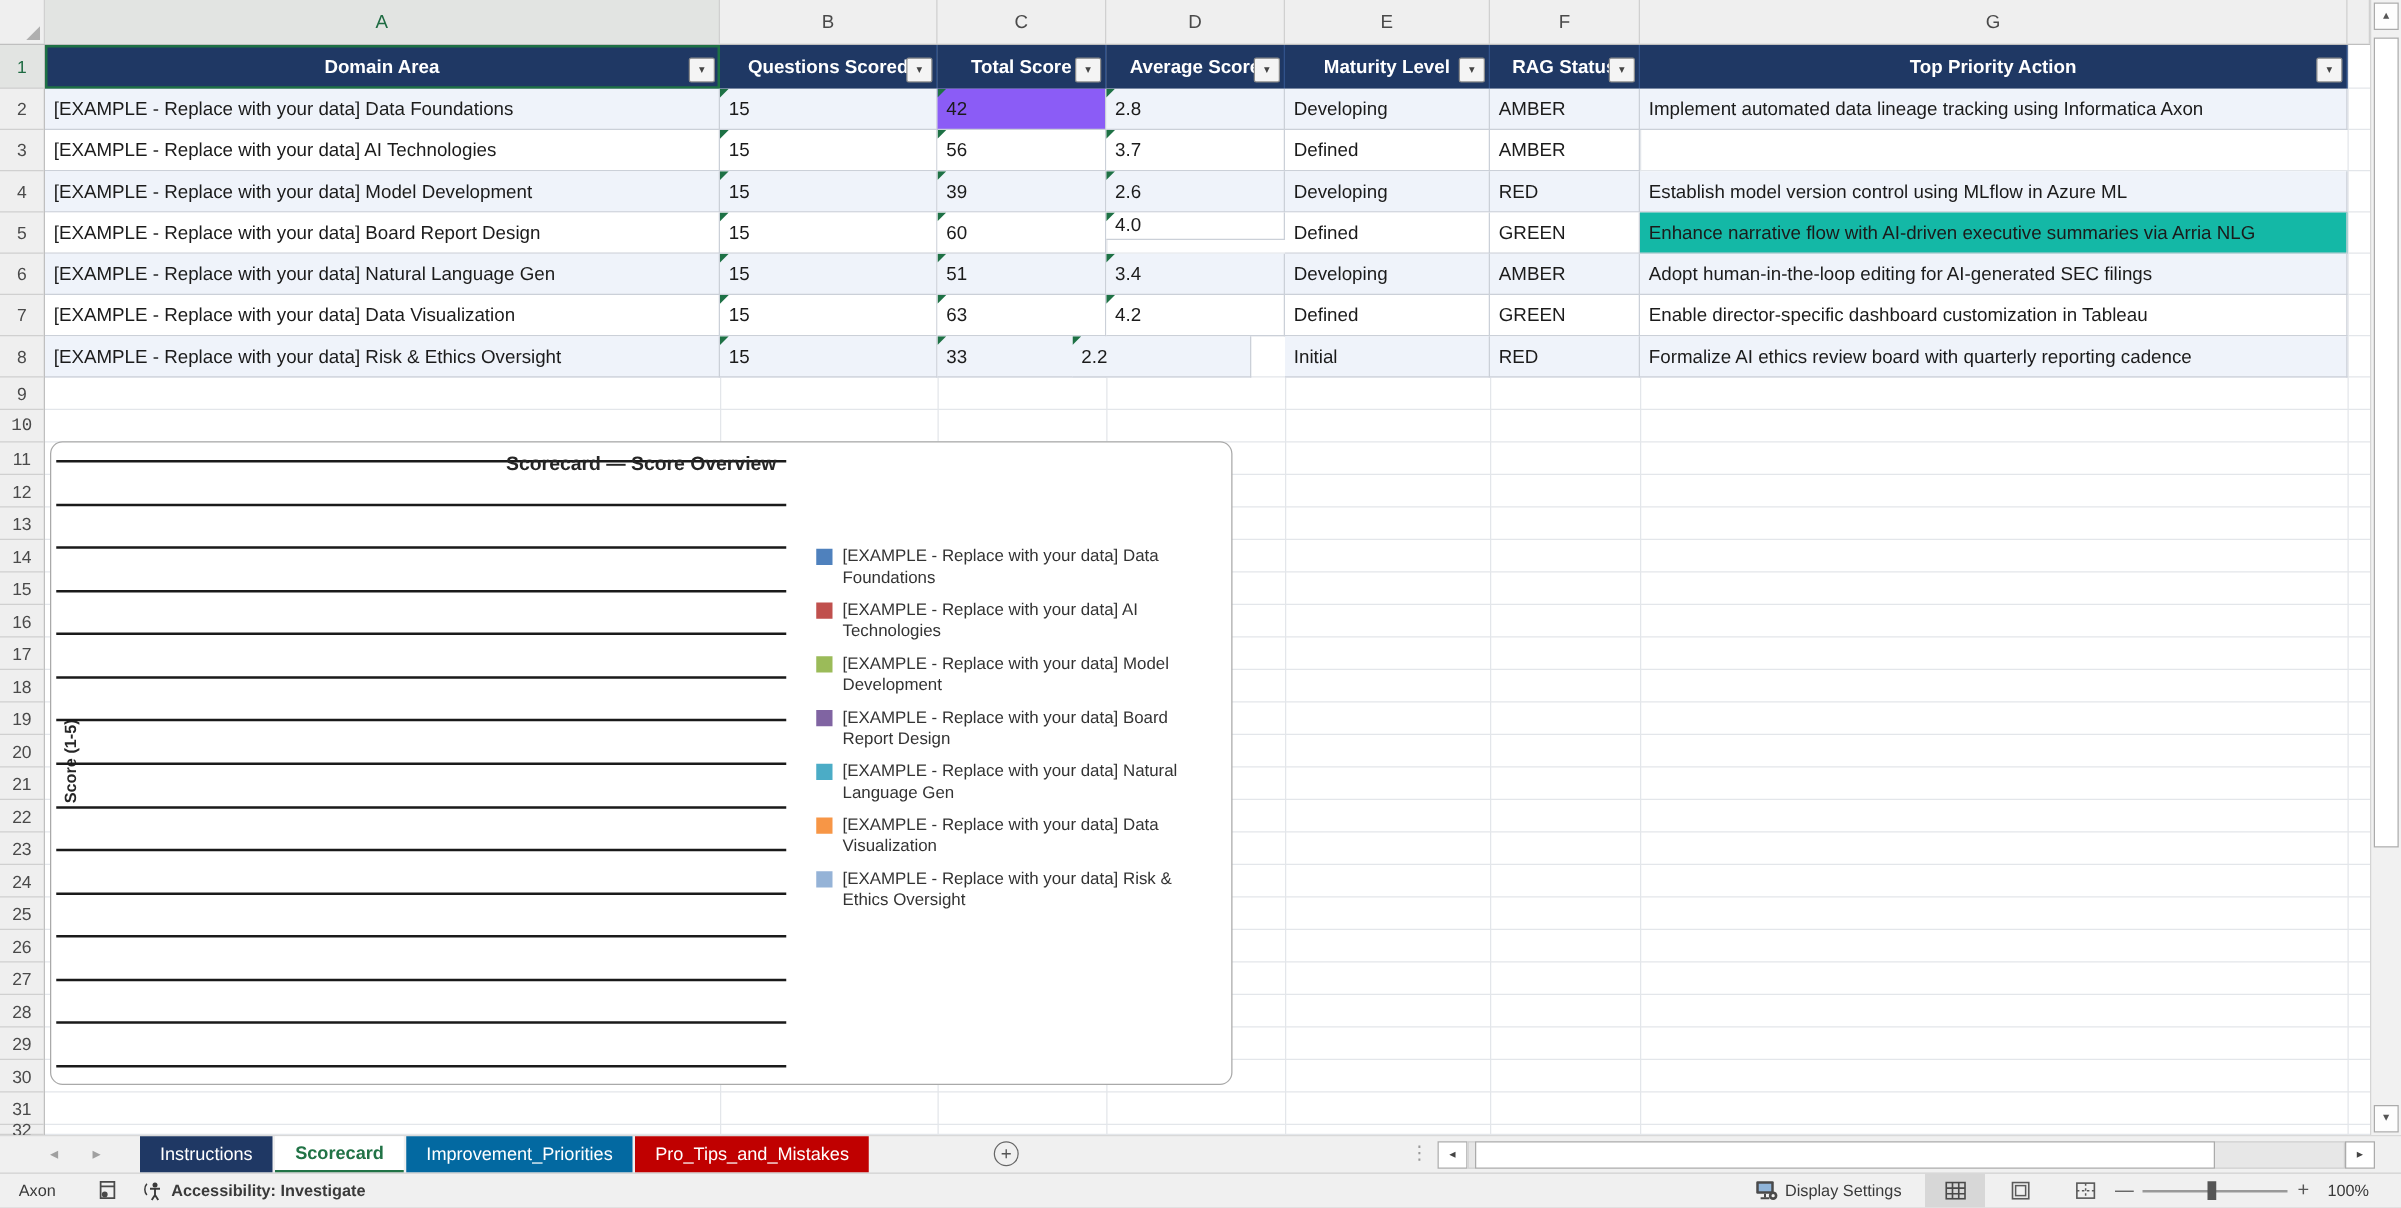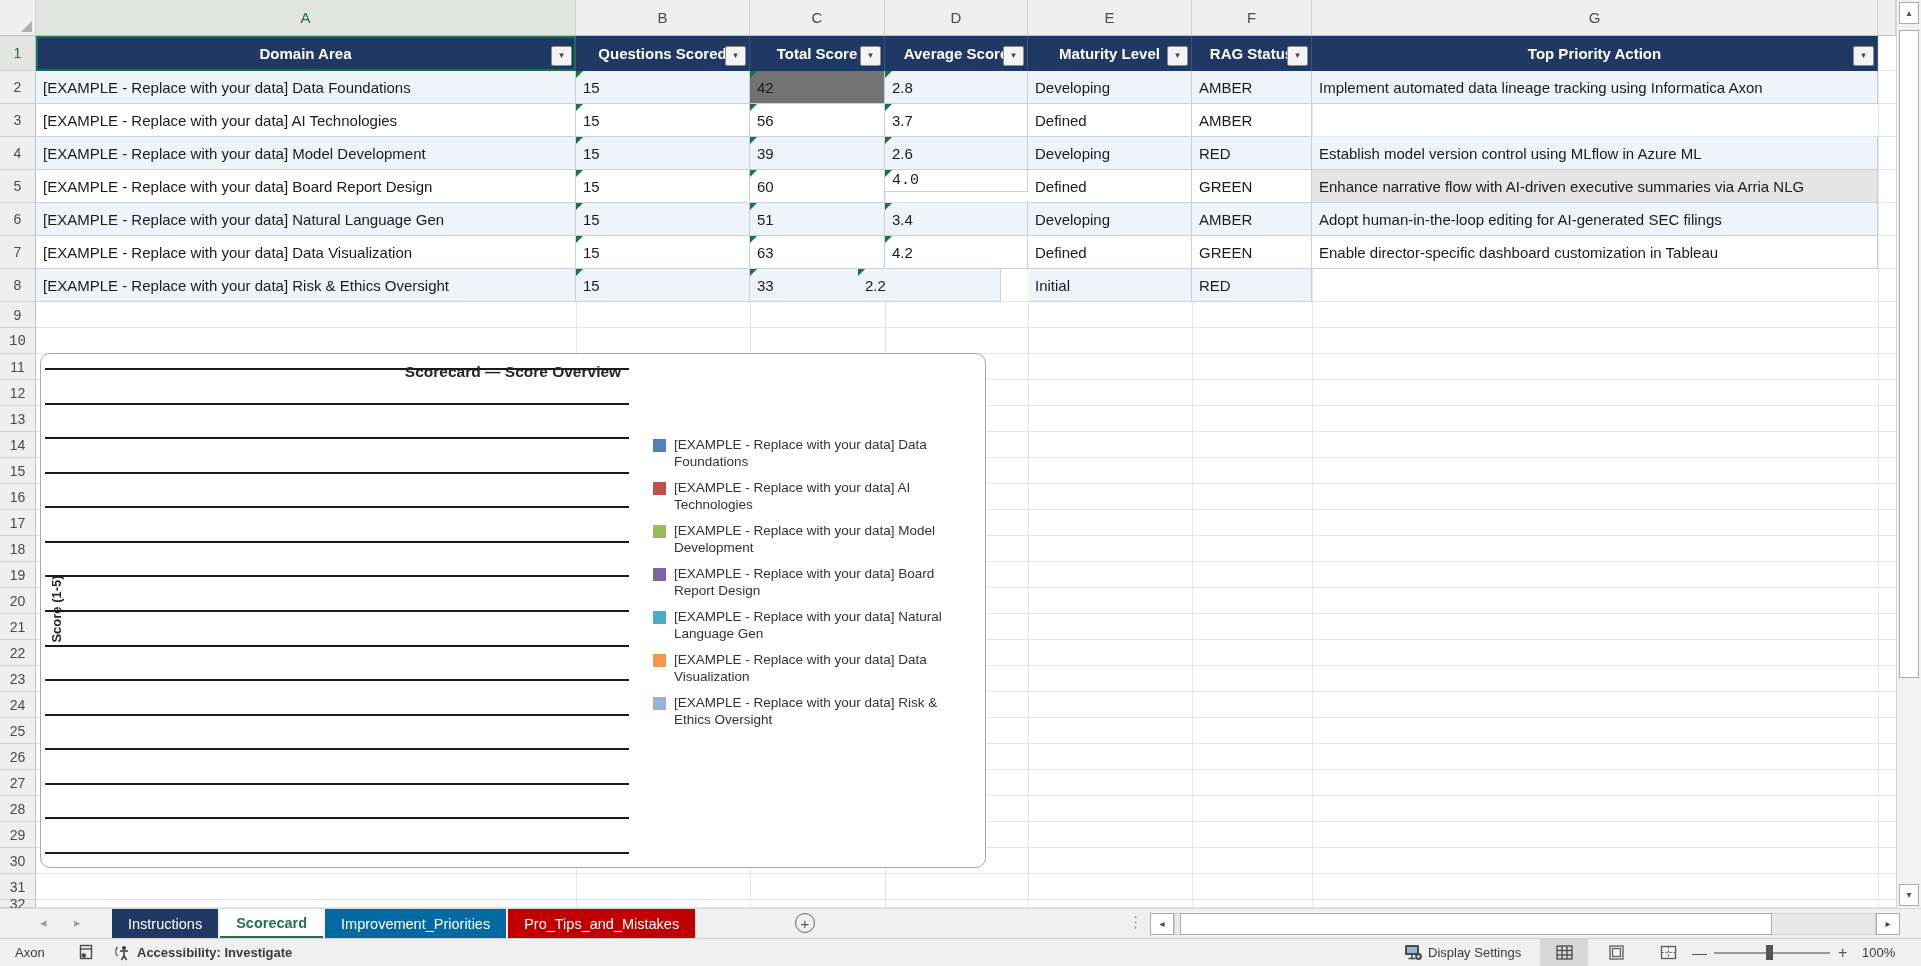--- a/index.html
+++ b/index.html
@@ -203,21 +203,21 @@
         <span>Top Priority Action</span>
         <div class="filter-btn">▾</div>
       </div>
       <div class="cell" style="left: 0px; width: 540px; top: 35px; height: 33px; background: rgb(239, 243, 250);">
         <span>[EXAMPLE - Replace with your data] Data Foundations</span>
       </div>
       <div class="cell" style="left: 540px; width: 174px; top: 35px; height: 33px; background: rgb(239, 243, 250);">
         <span>15</span>
         <div class="tri" style="border-top-color: rgb(30, 113, 69);"></div>
       </div>
-      <div class="cell" style="left: 714px; width: 135px; top: 35px; height: 33px; background: #737373;">
+      <div class="cell" style="left: 714px; width: 135px; top: 35px; height: 33px; background: #8b5cf6;">
         <span>42</span>
         <div class="tri" style="border-top-color: rgb(30, 113, 69);"></div>
       </div>
       <div class="cell" style="left: 849px; width: 143px; top: 35px; height: 33px; background: rgb(239, 243, 250);">
         <span>2.8</span>
         <div class="tri" style="border-top-color: rgb(30, 113, 69);"></div>
       </div>
       <div class="cell" style="left: 992px; width: 164px; top: 35px; height: 33px; background: rgb(239, 243, 250);">
         <span>Developing</span>
       </div>
@@ -276,31 +276,31 @@
         <span>[EXAMPLE - Replace with your data] Board Report Design</span>
       </div>
       <div class="cell" style="left: 540px; width: 174px; top: 134px; height: 33px; background: rgb(255, 255, 255);">
         <span>15</span>
         <div class="tri" style="border-top-color: rgb(30, 113, 69);"></div>
       </div>
       <div class="cell" style="left: 714px; width: 135px; top: 134px; height: 33px; background: rgb(255, 255, 255);">
         <span>60</span>
         <div class="tri" style="border-top-color: rgb(30, 113, 69);"></div>
       </div>
-      <div class="cell" style="left: 849px; width: 143px; top: 134px; height: 22px; background: rgb(255, 255, 255); font-family: Liberation Mono, monospace;">
+      <div class="cell" style="left: 849px; width: 143px; top: 134px; height: 22px; background: rgb(255, 255, 255);">
         <span>4.0</span>
         <div class="tri" style="border-top-color: rgb(30, 113, 69);"></div>
       </div>
       <div class="cell" style="left: 992px; width: 164px; top: 134px; height: 33px; background: rgb(255, 255, 255);">
         <span>Defined</span>
       </div>
       <div class="cell" style="left: 1156px; width: 120px; top: 134px; height: 33px; background: rgb(255, 255, 255);">
         <span>GREEN</span>
       </div>
-      <div class="cell" style="left: 1276px; width: 566px; top: 134px; height: 33px; background: #e5e5e5;">
+      <div class="cell" style="left: 1276px; width: 566px; top: 134px; height: 33px; background: #14b8a6;">
         <span>Enhance narrative flow with AI-driven executive summaries via Arria NLG</span>
       </div>
       <div class="cell" style="left: 0px; width: 540px; top: 167px; height: 33px; background: rgb(239, 243, 250);">
         <span>[EXAMPLE - Replace with your data] Natural Language Gen</span>
       </div>
       <div class="cell" style="left: 540px; width: 174px; top: 167px; height: 33px; background: rgb(239, 243, 250);">
         <span>15</span>
         <div class="tri" style="border-top-color: rgb(30, 113, 69);"></div>
       </div>
       <div class="cell" style="left: 714px; width: 135px; top: 167px; height: 33px; background: rgb(239, 243, 250);">
@@ -357,20 +357,23 @@
       </div>
       <div class="cell" style="left: 822px; width: 143px; top: 233px; height: 33px; background: rgb(239, 243, 250);">
         <span>2.2</span>
         <div class="tri" style="border-top-color: rgb(30, 113, 69);"></div>
       </div>
       <div class="cell" style="left: 992px; width: 164px; top: 233px; height: 33px; background: rgb(239, 243, 250);">
         <span>Initial</span>
       </div>
       <div class="cell" style="left: 1156px; width: 120px; top: 233px; height: 33px; background: rgb(239, 243, 250);">
         <span>RED</span>
+      </div>
+      <div class="cell" style="left: 1276px; width: 566px; top: 233px; height: 33px; background: rgb(239, 243, 250);">
+        <span>Formalize AI ethics review board with quarterly reporting cadence</span>
       </div>
       <div id="chart">
 
       <div id="y-axis-label">Score (1-5)</div>
       <div id="plot"></div>
       <div id="legend">
           <div class="leg-item">
             <div class="leg-sq" style="background: rgb(79, 129, 189);"></div>
             <div class="leg-txt">[EXAMPLE - Replace with your data] Data Foundations</div>
           </div>

